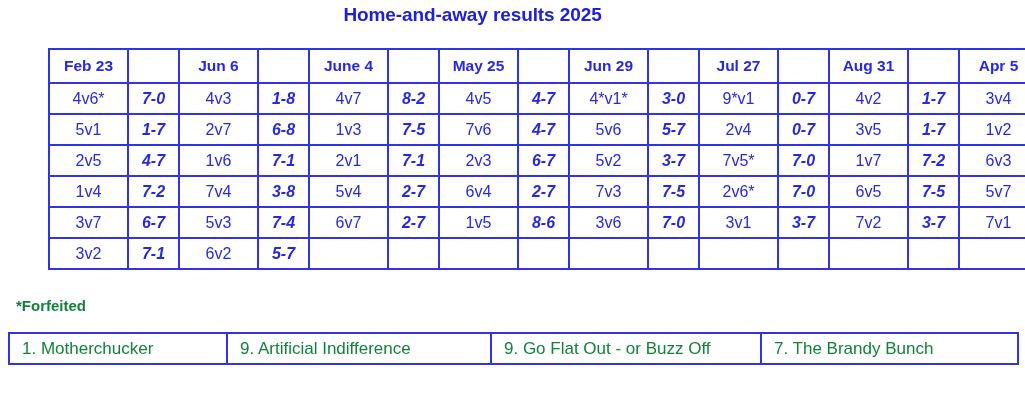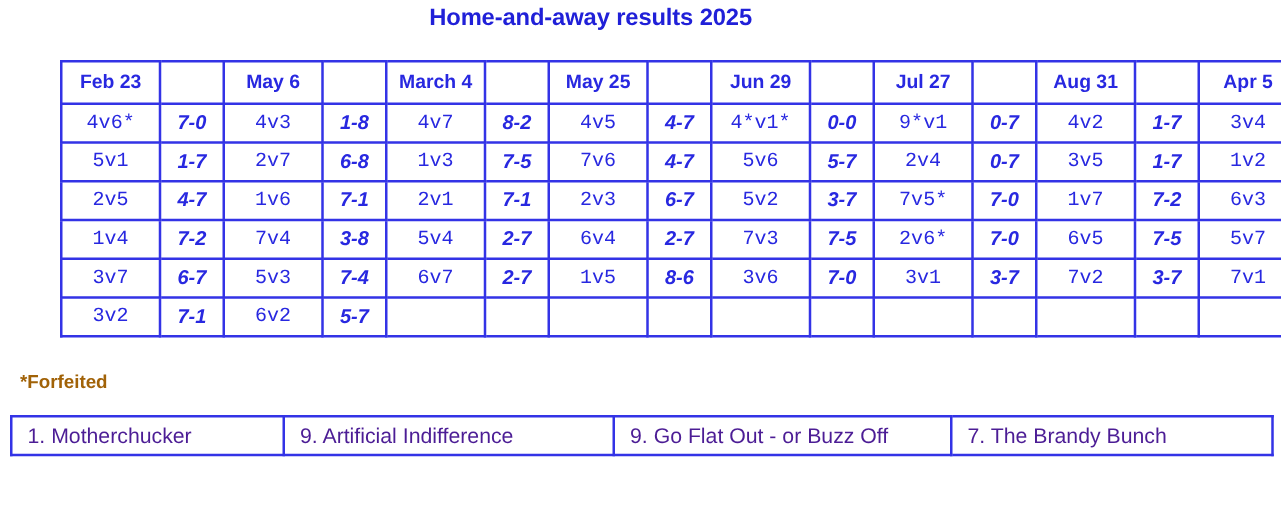--- a/index.html
+++ b/index.html
@@ -63,57 +63,56 @@
     font-size: 15.5px;
   }
   table.results td.score {
     font-style: italic;
     font-weight: bold;
     font-size: 16px;
   }
   table.results td.match {
     font-weight: normal;
     font-size: 16px;
-    font-family: Liberation Mono, monospace;
   }
   table.results td.blank { }
 
   
   col.c-date  { width: 79px; }
   col.c-sc    { width: 51px; }
 
   
   .footnote {
     position: absolute;
     left: 16px;
     top: 297px;
     font-size: 15px;
     font-weight: bold;
-    color: #a16207;
+    color: #15803d;
     text-align: right;
   }
 
   
   .teams-wrap {
     position: absolute;
     left: 8px;
     top: 332px;
     width: 1009px;
   }
   table.teams {
     border-collapse: collapse;
     table-layout: fixed;
     width: 1009px;
   }
   table.teams td {
     border: 2px solid #3333e6;
     height: 29px;
     padding: 0 0 0 12px;
     font-size: 17px;
-    color: #4c1d95;
+    color: #15803d;
     vertical-align: middle;
     white-space: nowrap;
     margin-left: 20px;
   }
   table.teams td.empty { border-color: #3333e6; }
   col.t1 { width: 218px; }
   col.t2 { width: 264px; }
   col.t3 { width: 270px; }
   col.t4 { width: 257px; }
 </style>
@@ -141,23 +140,23 @@
           <col class="c-sc">
         <col class="c-date">
           <col class="c-sc">
         <col class="c-date">
           <col class="c-sc">
       </colgroup>
       <tbody>
         <tr class="head-row">
           <td>Feb 23</td>
           <td class="blank"></td>
-          <td>May 6</td>
-          <td class="blank"></td>
-          <td>March 4</td>
+          <td>Jun 6</td>
+          <td class="blank"></td>
+          <td>June 4</td>
           <td class="blank"></td>
           <td>May 25</td>
           <td class="blank"></td>
           <td>Jun 29</td>
           <td class="blank"></td>
           <td>Jul 27</td>
           <td class="blank"></td>
           <td>Aug 31</td>
           <td class="blank"></td>
           <td>Apr 5</td>
@@ -167,21 +166,21 @@
         <tr>
           <td class="match">4v6*</td>
           <td class="score">7-0</td>
           <td class="match">4v3</td>
           <td class="score">1-8</td>
           <td class="match">4v7</td>
           <td class="score">8-2</td>
           <td class="match">4v5</td>
           <td class="score">4-7</td>
           <td class="match">4*v1*</td>
-          <td class="score">0-0</td>
+          <td class="score">3-0</td>
           <td class="match">9*v1</td>
           <td class="score">0-7</td>
           <td class="match">4v2</td>
           <td class="score">1-7</td>
           <td class="match">3v4</td>
           <td class="score">7-2</td>
         </tr>
 
         <tr>
           <td class="match">5v1</td>

